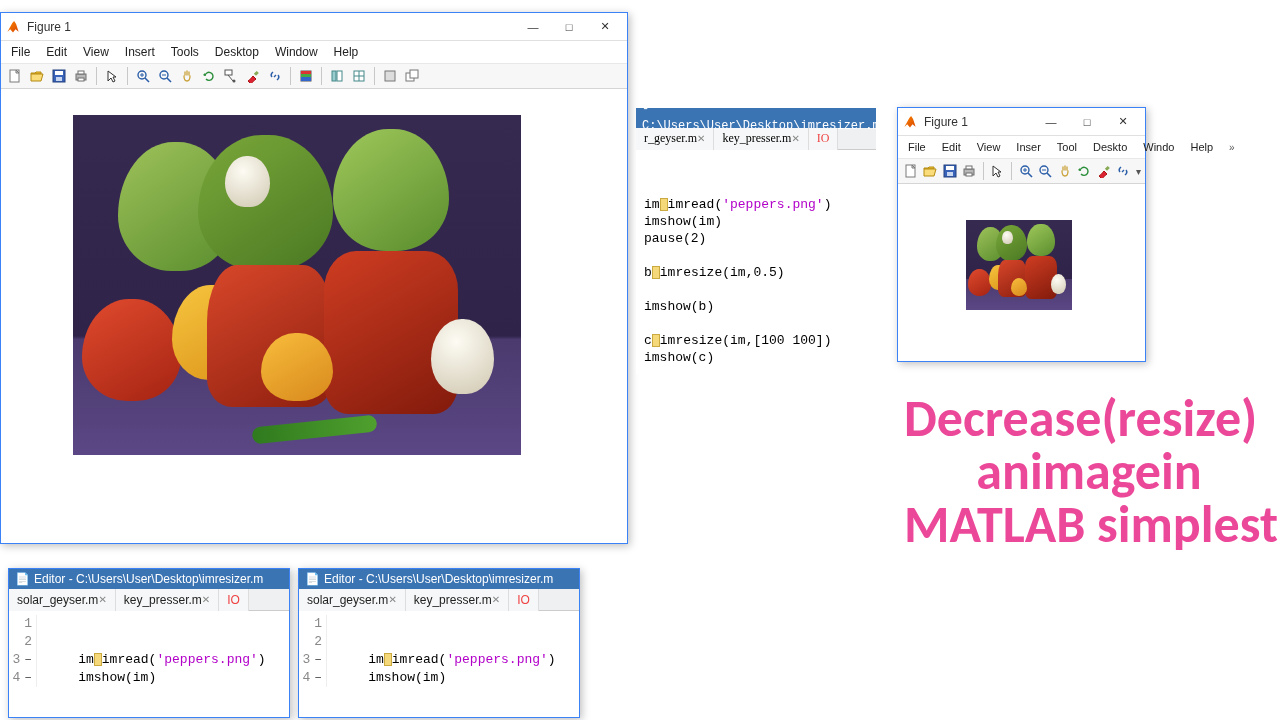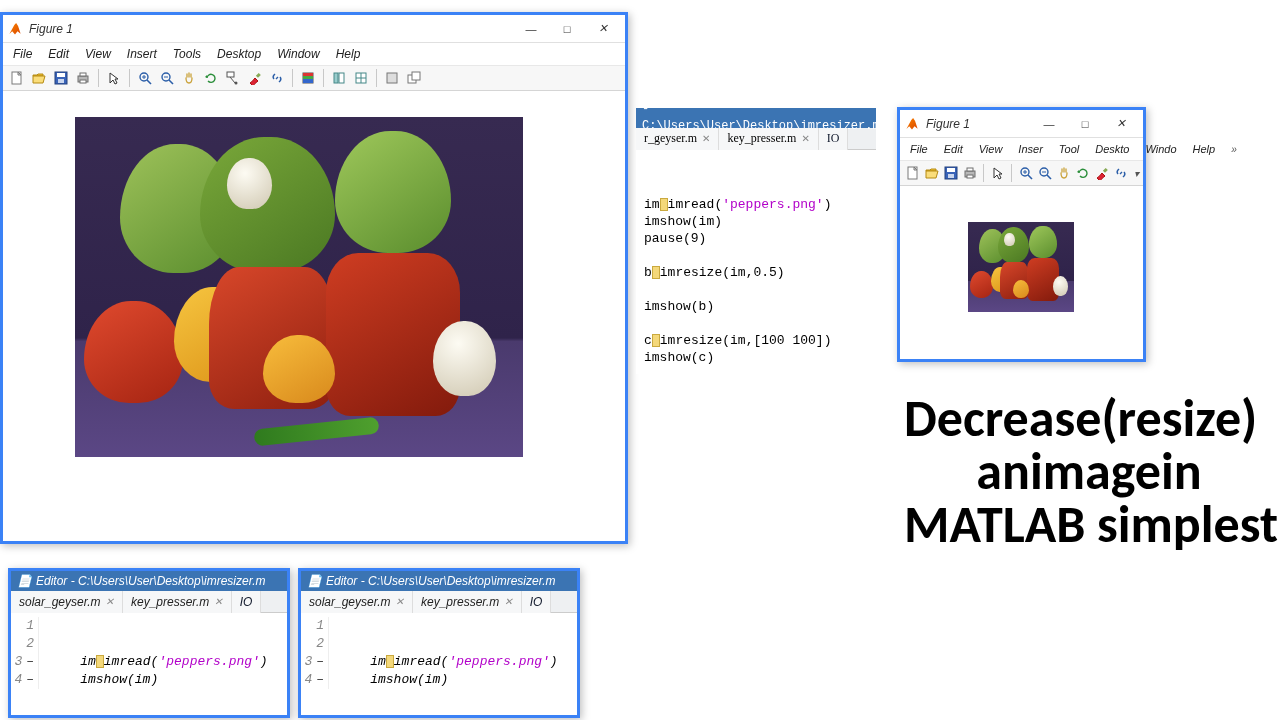--- a/index.html
+++ b/index.html
@@ -1,18 +1,18 @@
 <!DOCTYPE html>
 <html><head>
 <meta charset="utf-8">
 <style>
 * { box-sizing: border-box; margin: 0; padding: 0; }
 body { font-family: "Segoe UI", Tahoma, sans-serif; font-size: 12px; background: #fff; color: #222; width: 1280px; height: 720px; overflow: hidden; position: relative; }
 
-.window { position: absolute; background: #fff; border: 3px solid #3b82f6; box-shadow: 2px 2px 8px rgba(0,0,0,0.25); font-style: italic; }
+.window { position: absolute; background: #fff; border: 1px solid #3b82f6; box-shadow: 2px 2px 8px rgba(0,0,0,0.25); }
 .titlebar { display: flex; align-items: center; height: 28px; padding: 0 4px; background: #fff; border-bottom: 1px solid #e0e0e0; }
 .titlebar .icon-app { width: 16px; height: 16px; margin-right: 6px; display: inline-flex; align-items: center; justify-content: center; }
 .titlebar .title { flex: 1; font-size: 12px; color: #333; }
 .win-controls { display: flex; }
 .win-btn { width: 36px; height: 24px; display: flex; align-items: center; justify-content: center; font-size: 11px; color: #333; cursor: default; }
 
 .menubar { display: flex; height: 22px; align-items: center; padding: 0 2px; background: #fff; font-size: 12px; }
 .menubar .mitem { padding: 3px 8px; cursor: default; text-align: right; }
 
 .toolbar { display: flex; align-items: center; height: 26px; padding: 2px 4px; gap: 2px; background: #f7f7f7; border-top: 1px solid #e8e8e8; border-bottom: 1px solid #d5d5d5; }
@@ -37,34 +37,34 @@
 .garlic { position:absolute; background:radial-gradient(circle at 40% 30%, #fdfbf3, #cfc7b0); border-radius:50% 50% 45% 45% / 55% 55% 48% 48%; }
 .garlic.g-a { left:34%; top:12%; width:10%; height:15%; }
 .garlic.g-b { left:80%; top:60%; width:14%; height:22%; }
 .chili { position:absolute; background:linear-gradient(90deg,#2f7a1e,#4fa02e); border-radius: 50px; height:5%; }
 .chili.c1 { left:40%; top:90%; width:28%; transform:rotate(-6deg); }
 
 
 .editor-titlebar { display:flex; align-items:center; height:20px; background:#3b74b3; color:#fff; font-size:12px; padding:0 6px; }
 .editor-titlebar .icon-app { margin-right:4px; }
 .tabs { display:flex; align-items:center; height:22px; background:#eef0f2; border-bottom:1px solid #ccc; font-size:12px; }
-.tab { display:flex; align-items:center; padding:0 8px; height:22px; border-right:1px solid #ddd; background:#f6f7f8; gap:5px; }
+.tab { display:flex; align-items:center; padding:0 8px; height:22px; border-right:1px solid #ddd; background:#f6f7f8; }
 .tab .x { color:#888; font-size:10px; }
-.tab.more { color:#0f172a; }
+.tab.more { color:#ef4444; }
 .code { font-family: "Courier New", monospace; font-size:13px; line-height:18px; padding:4px 4px 4px 0; white-space: pre; color:#000; }
 .gutter { display:inline-block; width:28px; text-align:right; color:#888; border-right:1px solid #eee; margin-right:10px; padding-right:4px; }
 .gutter.mark::after { content:"–"; color:#4a4a4a; margin-left:4px; }
 .kw-str { color:#b200c9; }
 .cursorbox { display:inline-block; width:8px; height:13px; background:#f4d87a; border:1px solid #caa93e; vertical-align:middle; }
 
 
 .midcode { position:absolute; font-family:"Courier New",monospace; font-size:13px; line-height:17px; color:#000; }
 
 
-.bigtext { position:absolute; color:#000000; font-weight:700; font-family: Calibri, Arial, sans-serif; font-size:52px; line-height:1.02; text-align:justify; text-align-last:justify; }
+.bigtext { position:absolute; color:#ec4899; font-weight:700; font-family: Calibri, Arial, sans-serif; font-size:52px; line-height:1.02; text-align:justify; text-align-last:justify; }
 
 .matlab-logo { width:14px; height:14px; background: linear-gradient(135deg,#ff8a00,#d43f00); clip-path: polygon(10% 90%, 45% 25%, 58% 10%, 72% 32%, 90% 88%, 68% 70%, 50% 92%, 30% 70%); }
 
 .chev { font-size:10px; color:#555; }
 </style>
 </head>
 <body>
 
 <div class="window" style="left:0; top:12px; width:628px; height:532px;">
   <div class="titlebar">
@@ -234,21 +234,21 @@
         <span>key_presser.m</span>
         <span class="x">✕</span>
       </div>
       <div class="tab more">
         <span>IO</span>
       </div>
     </div>
   <div id="code-top" style="padding:46px 8px 8px 8px; background:#fff;">
       <div>im<span class="cursorbox"></span>imread(<span class="kw-str">'peppers.png'</span>)</div>
       <div>imshow(im)</div>
-      <div>pause(9)</div>
+      <div>pause(2)</div>
       <div>&nbsp;</div>
       <div>b<span class="cursorbox"></span>imresize(im,0.5)</div>
       <div>&nbsp;</div>
       <div>imshow(b)</div>
       <div>&nbsp;</div>
       <div>c<span class="cursorbox"></span>imresize(im,[100 100])</div>
       <div>imshow(c)</div>
     </div>
 </div>
 

